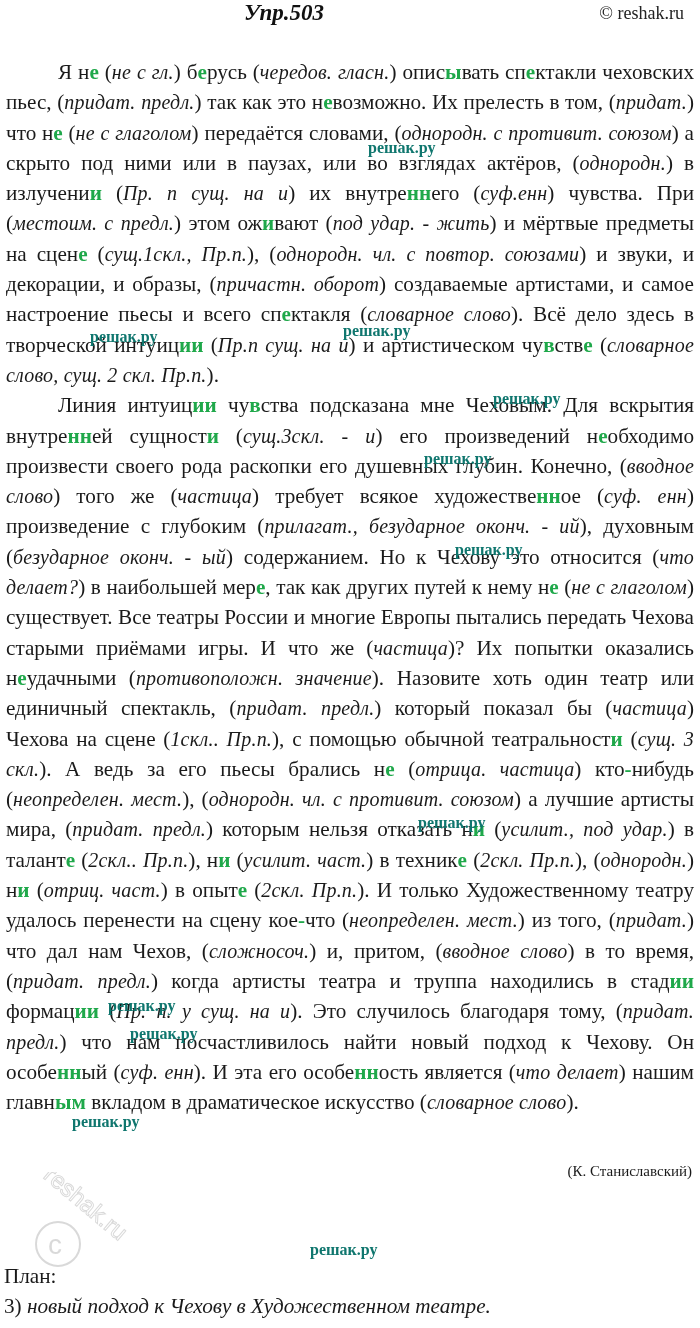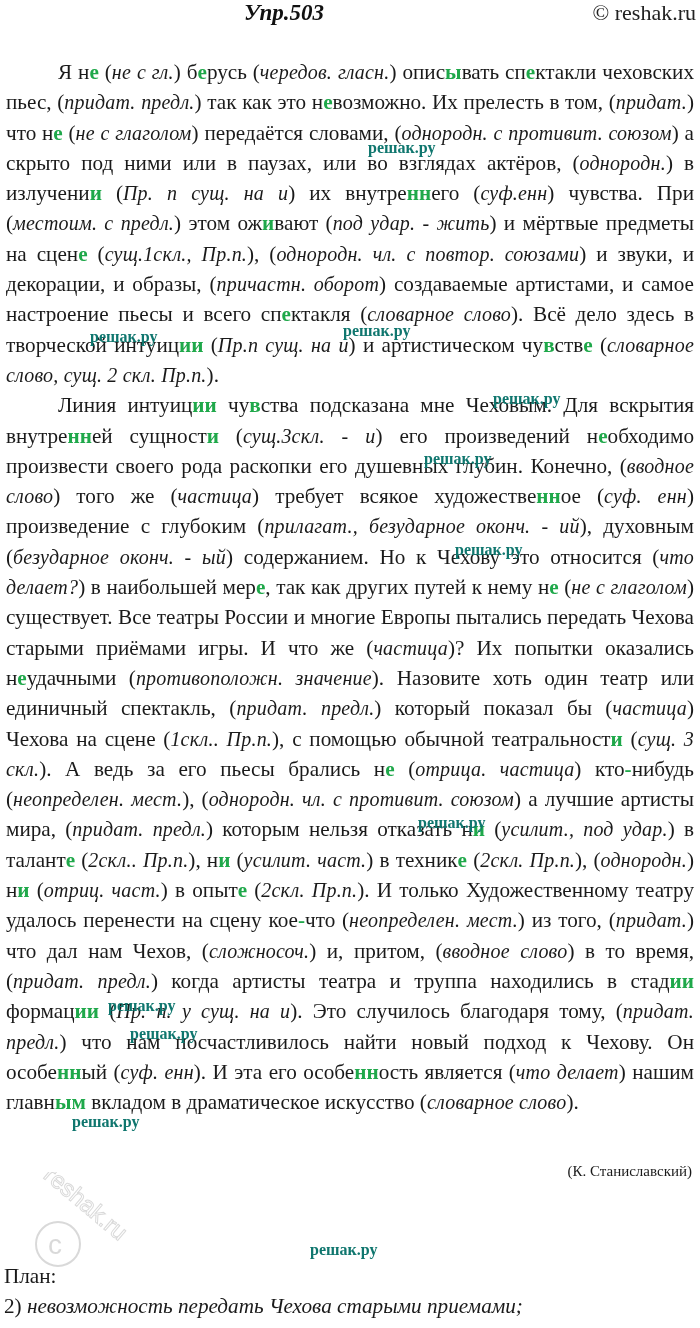--- a/index.html
+++ b/index.html
@@ -1,19 +1,19 @@
 <!DOCTYPE html>
 <html><head>
 <meta charset="utf-8">
 <style>
   html, body { margin:0; padding:0; background:#ffffff; }
   body { width:700px; height:1328px; position:relative; overflow:hidden; font-family:"Liberation Serif","DejaVu Serif",serif; color:#1a1a1a; }
   .header { position:absolute; top:0; left:0; width:700px; height:30px; }
   .title { position:absolute; left:0; width:568px; top:0; text-align:center; font-weight:bold; font-style:italic; font-size:23px; line-height:26px; color:#111; }
-  .copyright { position:absolute; right:4px; top:0; font-size:22px; line-height:26px; color:#222; }
+  .copyright { position:absolute; right:16px; top:0; font-size:18px; line-height:26px; color:#222; }
   .body-text { position:absolute; left:6px; top:57px; width:688px; font-size:21.2px; line-height:30.3px; text-align:justify; }
   .para { margin:0; text-indent:52px; }
   .g { color:#1fa84a; font-weight:bold; }
   .i { font-style:italic; font-size:20px; letter-spacing:0.2px; }
   .attr { position:absolute; right:8px; top:1156px; font-size:15px; line-height:30px; }
   .plan { position:absolute; left:4px; top:1216px; width:690px; font-size:21.2px; line-height:30.3px; }
   .plan-title { font-weight:normal;margin-top:45px; }
   .plan-item-text { font-style:italic; }
   .wm { position:absolute; font-family:Liberation Serif, serif; font-weight:bold; font-size:16px; color:#0f766e; line-height:20px; white-space:nowrap; }
   .wm-big { position:absolute; left:18px; top:1172px; width:110px; height:110px; opacity:0.22; }
@@ -34,21 +34,20 @@
 <div class="attr">(К. Станиславский)</div>
 
 <svg class="wm-big" viewBox="0 0 110 110">
   <circle cx="40" cy="72" r="22" fill="none" stroke="#555" stroke-width="2"></circle>
   <text x="30" y="82" font-size="28" fill="#555" font-family="Liberation Sans, sans-serif">c</text>
   <text x="8" y="30" font-size="24" fill="none" stroke="#555" stroke-width="1" font-family="Liberation Sans, sans-serif" transform="rotate(40 50 40)">reshak.ru</text>
 </svg>
 
 <div class="plan">
   <div class="plan-title">План:</div>
-  <div><span>2)</span> <span class="plan-item-text">невозможность передать Чехова старыми приемами;</span></div>
   <div><span>3)</span> <span class="plan-item-text">новый подход к Чехову в Художественном театре.</span></div>
 </div>
 
 <div id="wm-layer">
     <div class="wm" style="left: 368px; top: 138px;">решак.ру</div>
     <div class="wm" style="left: 343px; top: 321px;">решак.ру</div>
     <div class="wm" style="left: 90px; top: 327px;">решак.ру</div>
     <div class="wm" style="left: 493px; top: 389px;">решак.ру</div>
     <div class="wm" style="left: 424px; top: 449px;">решак.ру</div>
     <div class="wm" style="left: 455px; top: 540px;">решак.ру</div>

